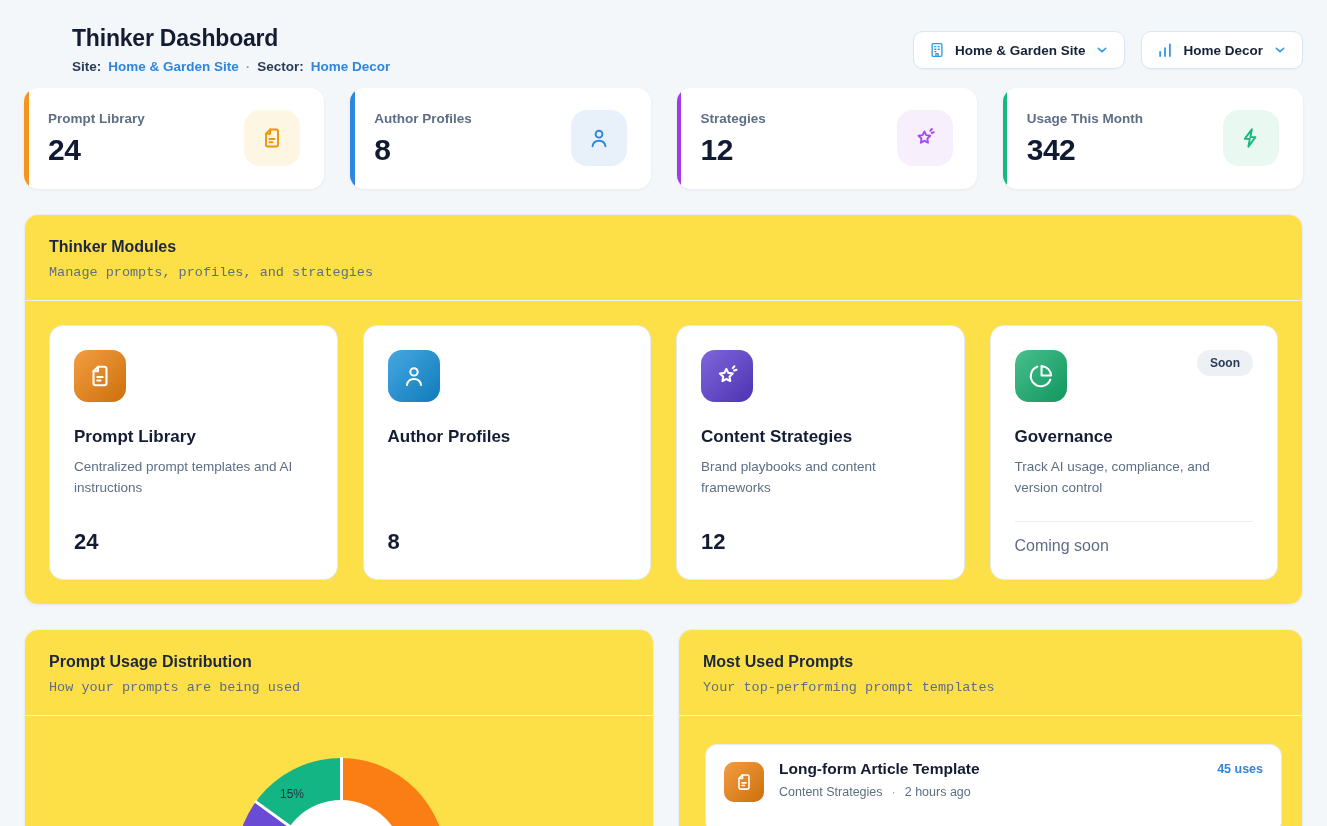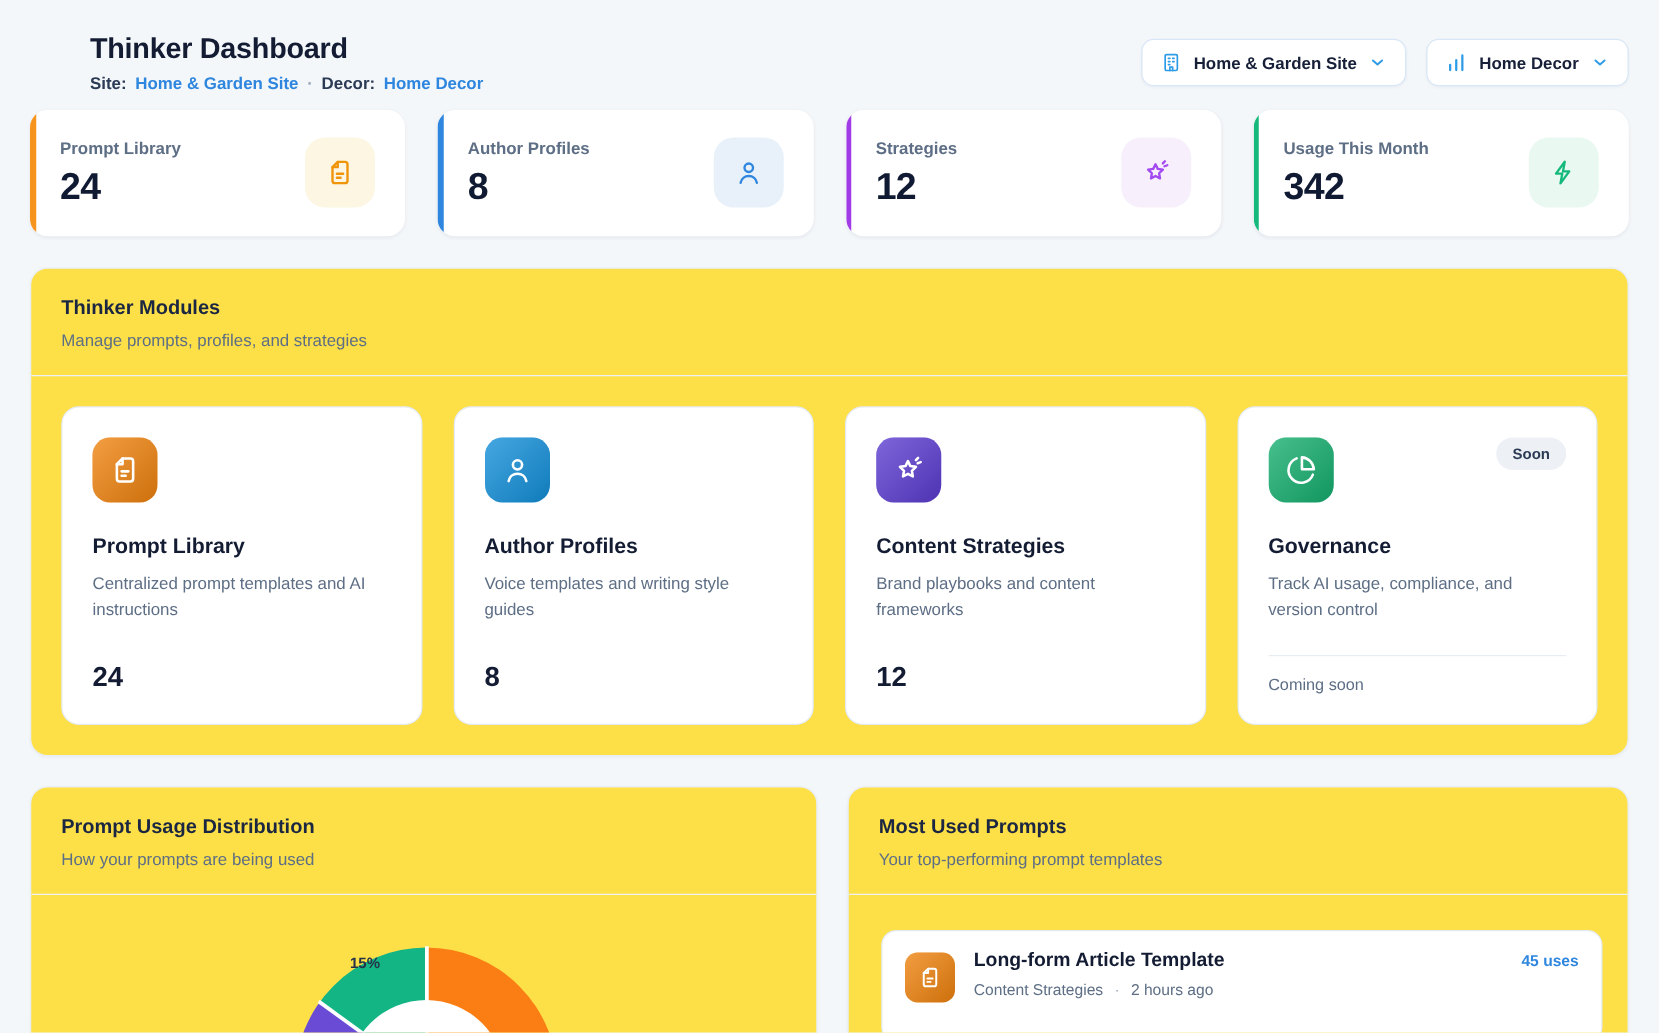--- a/index.html
+++ b/index.html
@@ -42,54 +42,54 @@
   }
   .stat-tile .glyph { display:flex; }
 
   
   .panel {
     background:#fde047; border:1px solid #E9EEF5; border-radius:14px;
     box-shadow:0 1px 2px rgba(23,43,77,.04); margin-top:25px;
   }
   .panel-head { padding:23px 24px 20px 24px; border-bottom:1px solid #EDF1F6; }
   .panel-title { font-size:16px; font-weight:700; color:#1A2642; }
-  .panel-sub { margin-top:9px; font-size:13.5px; color:#5D6E85; }
+  .panel-sub { margin-top:9px; font-size:13.5px; color:#5D6E85;font-family:Liberation Mono, monospace; }
 
   .modules-grid { display:grid; grid-template-columns:repeat(4,1fr); gap:25px; padding:24px; }
   .module-card {
     border:1px solid #E3EAF3; border-radius:14px; padding:24px; min-height:255px;
     display:flex; flex-direction:column; background:#fff; cursor:pointer;
   }
   .module-head { display:flex; justify-content:space-between; align-items:flex-start;gap:20px; }
   .module-tile {
     position:relative; width:52px; height:52px; border-radius:14px; color:#fff;
     display:flex; align-items:center; justify-content:center; overflow:hidden;
   }
   .module-tile::after { content:''; position:absolute; inset:0;
     background:linear-gradient(135deg,rgba(255,255,255,.22),rgba(0,0,0,.14)); }
   .module-tile .glyph { position:relative; z-index:1; display:flex; }
   .soon-badge { background:#EDF1F6; color:#2B3A55; font-size:12px; font-weight:700;
     border-radius:999px; padding:6px 13px; }
   .module-title { margin-top:25px; font-size:17px; font-weight:800; color:#131C33; }
   .module-desc { margin-top:10px; font-size:13.5px; color:#5D6E85; line-height:1.55; padding-right:4px; }
   .module-count { margin-top:auto; font-size:22px; font-weight:800; color:#131C33; }
   .module-footer { margin-top:auto; border-top:1px solid #E8EDF4; padding-top:15px;
-    font-size:13px; color:#5D6E85; }
+    font-size:16px; color:#5D6E85; }
 
   
   .bottom { display:grid; grid-template-columns:630px 625px; gap:24px; margin-top:24px; }
   .bottom .panel { margin-top:0; height:420px; position:relative; overflow:hidden; }
 
   .donut { position:absolute; left:211px; top:128px; width:210px; height:210px; border-radius:50%; }
   .donut::after { content:''; position:absolute; inset:42px; background:#fff; border-radius:50%; }
   .donut .sep { position:absolute; left:calc(50% - 1.5px); top:-1px; width:3px; height:107px;
     background:#fff; transform-origin:50% 107px; }
   .donut .sep2 { transform:rotate(-54deg); }
-  .slice-label { position:absolute; left:56px; top:12px; transform:translate(-50%,-50%);
-    font-size:12px; font-weight:700; color:#253349; z-index:2; }
+  .slice-label { position:absolute; left:56px; top:36px; transform:translate(-50%,-50%);
+    font-size:12px; font-weight:400; color:#253349; z-index:2; }
 
   .prompt-list { padding:28px 20px 20px 26px; }
   .prompt-item { display:flex; align-items:flex-start; gap:15px; border:1px solid #E3EAF3;
     border-radius:12px; padding:15px 18px; background:#fff; cursor:pointer; height:90px; }
   .prompt-icon { position:relative; width:40px; height:40px; border-radius:10px; color:#fff;
     display:flex; align-items:center; justify-content:center; overflow:hidden; flex:0 0 auto; margin-top:2px; }
   .prompt-icon::after { content:''; position:absolute; inset:0;
     background:linear-gradient(135deg,rgba(255,255,255,.22),rgba(0,0,0,.14)); }
   .prompt-icon .glyph { position:relative; z-index:1; display:flex; }
   .prompt-body { flex:1; min-width:0; }
@@ -106,21 +106,21 @@
 
 <div class="page">
 
   <div class="topbar">
     <div>
       <div class="title">Thinker Dashboard</div>
       <div class="subline">
         <span>Site:</span>
         <a>Home &amp; Garden Site</a>
         <span class="dot">·</span>
-        <span>Decor:</span>
+        <span>Sector:</span>
         <a>Home Decor</a>
       </div>
     </div>
     <div class="selectors">
       <div class="selector">
         <span class="sel-icon">
           <svg viewBox="0 0 24 24" width="18" height="18" fill="none" stroke="currentColor" stroke-width="1.8" stroke-linecap="round" stroke-linejoin="round">
             <rect x="5.5" y="3.5" width="13" height="17" rx="1.5"></rect>
             <path d="M10.5 20.5v-3.6h3v3.6"></path>
             <path d="M9 7.5h1.5M13.5 7.5H15M9 11h1.5M13.5 11H15M9 14.2h1.5"></path>
@@ -237,21 +237,20 @@
           <div class="module-tile" style="background-color: rgb(18, 143, 217);">
             <span class="glyph">
               <svg viewBox="0 0 24 24" width="26" height="26" fill="none" stroke="currentColor" stroke-width="1.9" stroke-linecap="round" stroke-linejoin="round">
                 <circle cx="12" cy="8.2" r="3.4"></circle>
                   <path d="M5.5 20.2c.6-3.2 3.2-5.4 6.5-5.4s5.9 2.2 6.5 5.4"></path>
               </svg>
             </span>
           </div>
         </div>
         <div class="module-title">Author Profiles</div>
-        <div class="module-desc">Voice templates and writing style guides</div>
         <div class="module-count">8</div>
       </div>
 
       <div class="module-card">
         <div class="module-head">
           <div class="module-tile" style="background-color: rgb(91, 59, 208);">
             <span class="glyph">
               <svg viewBox="0 0 24 24" width="26" height="26" fill="none" stroke="currentColor" stroke-width="1.9" stroke-linecap="round" stroke-linejoin="round">
                 <path d="M11.4 5.4l1.8 3.7 4.1.6-3 2.9.7 4.1-3.6-1.9-3.6 1.9.7-4.1-3-2.9 4.1-.6z"></path>
                 <path d="M17.3 4.7l1.6-1.7M18.6 7l2.2-.8"></path>

